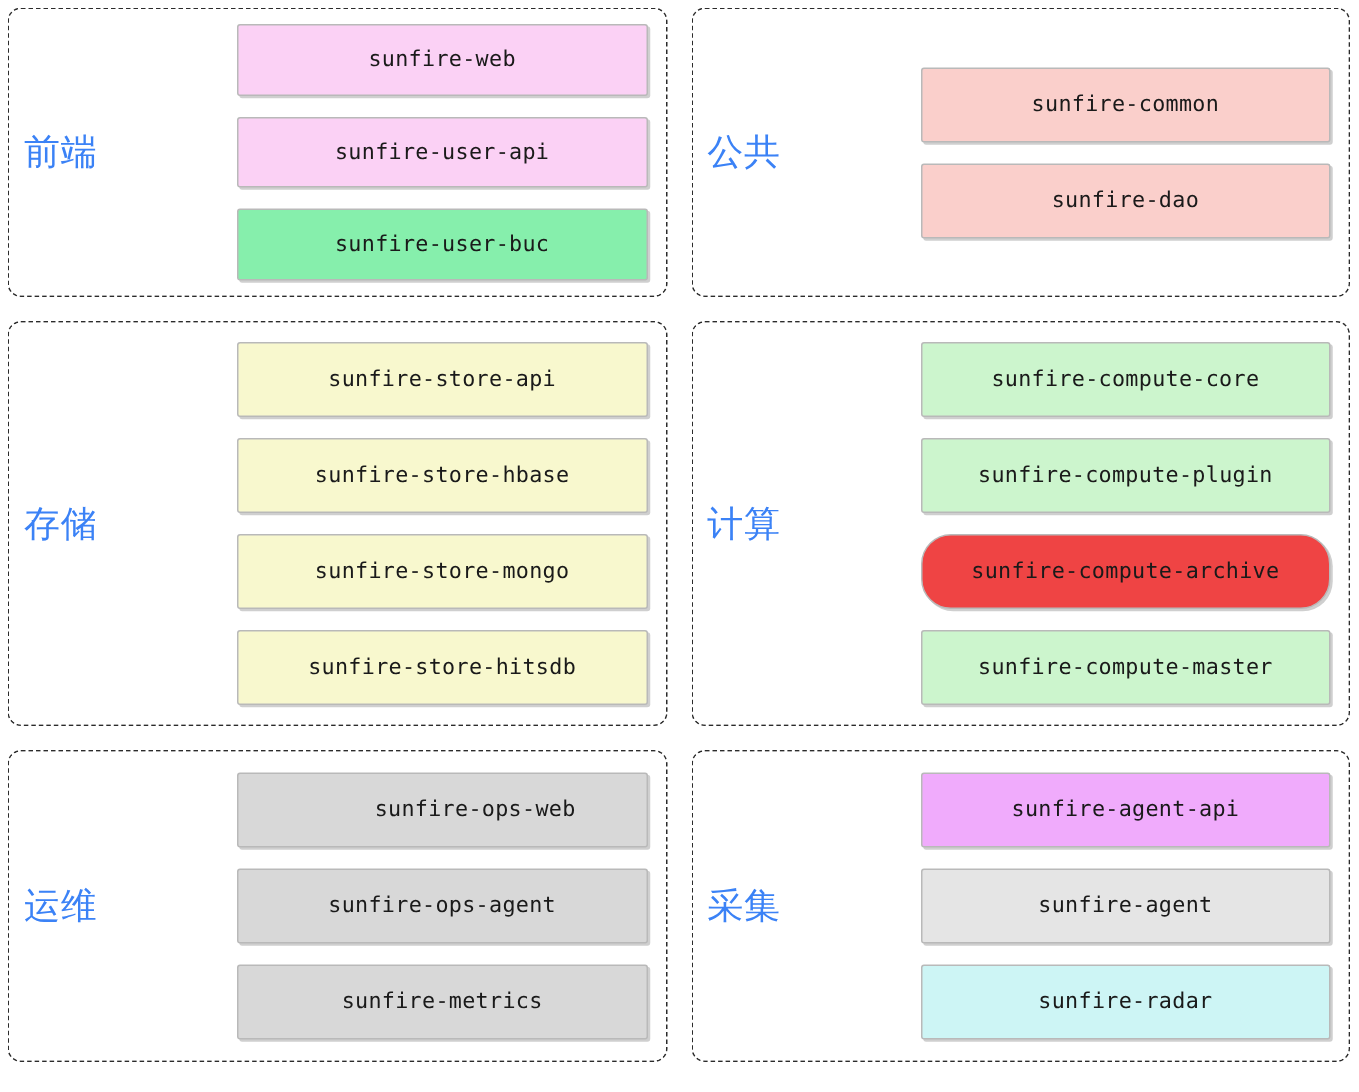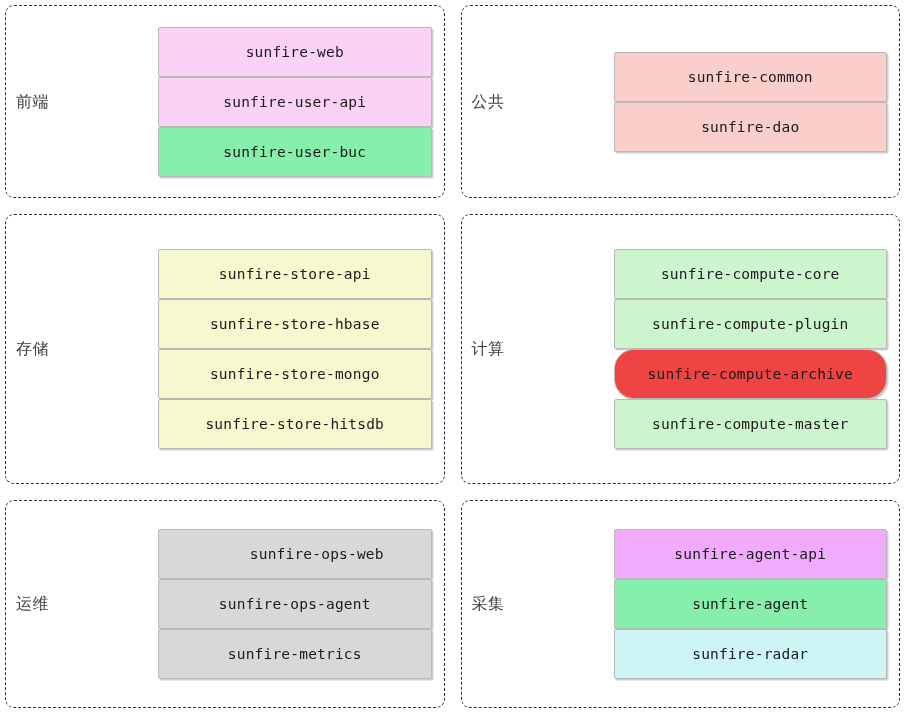--- a/index.html
+++ b/index.html
@@ -47,34 +47,35 @@
     flex-direction: row;
     align-items: center;
   }
 
   .group-label {
     flex: 0 0 auto;
     width: 152px;
     box-sizing: border-box;
     padding-left: 10px;
     font-family: "DejaVu Sans", "Liberation Sans", sans-serif;
-    font-size: 16px;
+    font-size: 24px;
     line-height: 1.1;
-    color: #404040;
+    color: #3b82f6;
     letter-spacing: 0.5px;
     white-space: nowrap;
   }
 
   .group-items {
     flex: 1 1 auto;
     box-sizing: border-box;
     padding-right: 12px;
     display: flex;
     flex-direction: column;
     justify-content: center;
+    gap: 14px;
     height: 100%;
     padding-top: 10px;
     padding-bottom: 10px;
   }
 
   .node {
     box-sizing: border-box;
     height: 50px;
     border: 1px solid #b9b9b9;
     border-radius: 2px;
@@ -150,20 +151,20 @@
         <div class="node" style="background-color: rgb(216, 216, 216); padding-left: 44px;">sunfire-ops-web</div>
         <div class="node" style="background-color: rgb(216, 216, 216);">sunfire-ops-agent</div>
         <div class="node" style="background-color: rgb(216, 216, 216);">sunfire-metrics</div>
       </div>
     </div>
 
     <div class="group">
       <div class="group-label">采集</div>
       <div class="group-items">
         <div class="node" style="background-color: #f0abfc;">sunfire-agent-api</div>
-        <div class="node" style="background-color: #86efac;">sunfire-agent</div>
+        <div class="node" style="background-color: #e5e5e5;">sunfire-agent</div>
         <div class="node" style="background-color: rgb(205, 245, 245);">sunfire-radar</div>
       </div>
     </div>
 
   </div>
 
 </div>
 
 </body></html>

